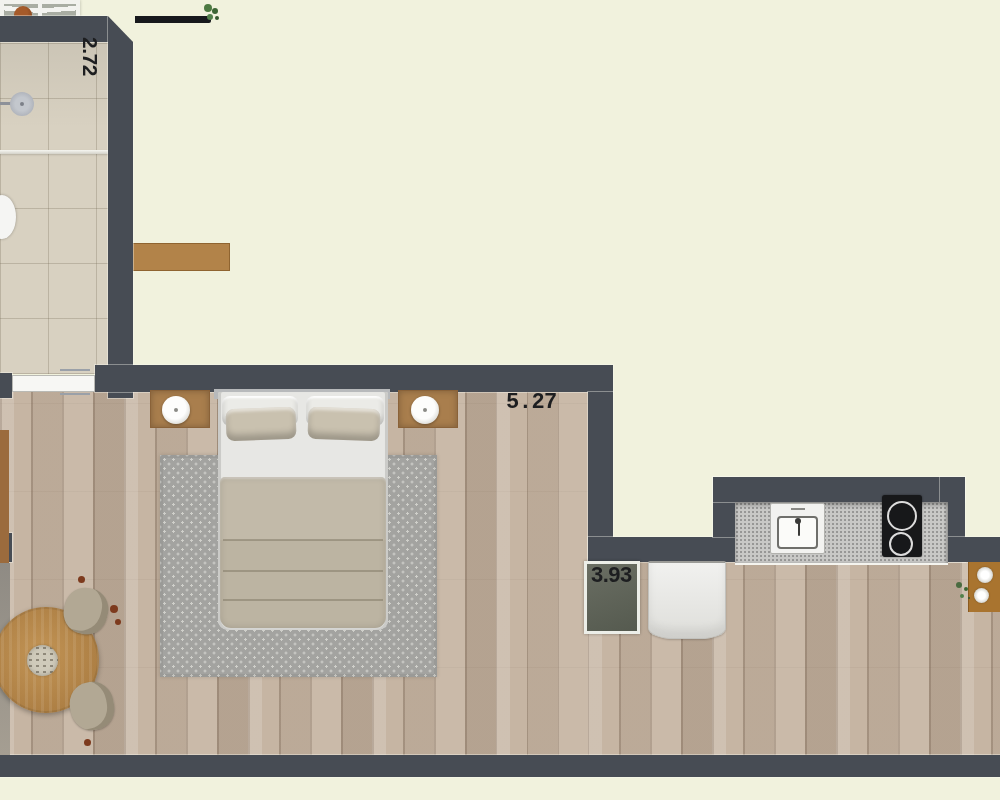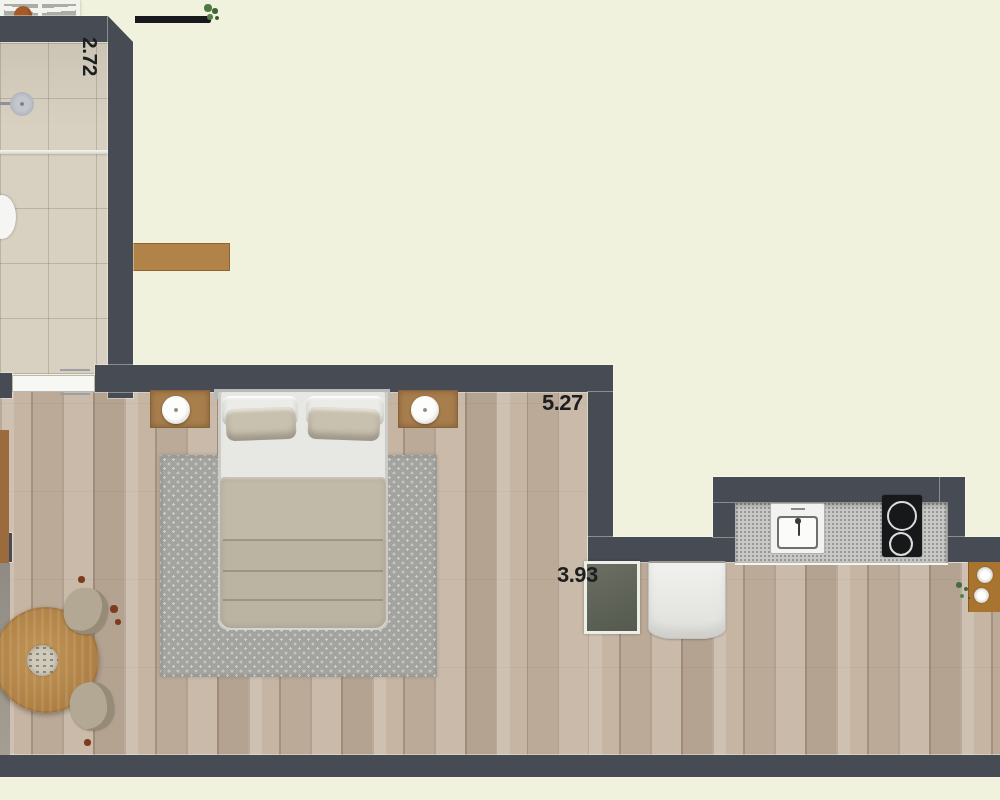--- a/index.html
+++ b/index.html
@@ -240,16 +240,16 @@
   <div class="console">
     <div class="bowl"></div>
     <div class="tv"></div>
     <div class="plant"></div>
   </div>
 
   <div class="abs strip-brown"></div>
   <div class="abs strip-gray"></div>
 
   <div class="dim dim-vert" style="left:80px;top:37px;height:62px;">2.72</div>
-  <div class="dim" style="left:542px;top:392px;font-size:22px;">5.27</div>
-  <div class="dim" style="left:557px;top:564px;font-size:22px;">3.93</div>
+  <div class="dim" style="left:506px;top:392px;font-size:22px;font-family:Liberation Mono, monospace;">5.27</div>
+  <div class="dim" style="left:591px;top:564px;font-size:22px;">3.93</div>
 
 </div>
 
 </body></html>

